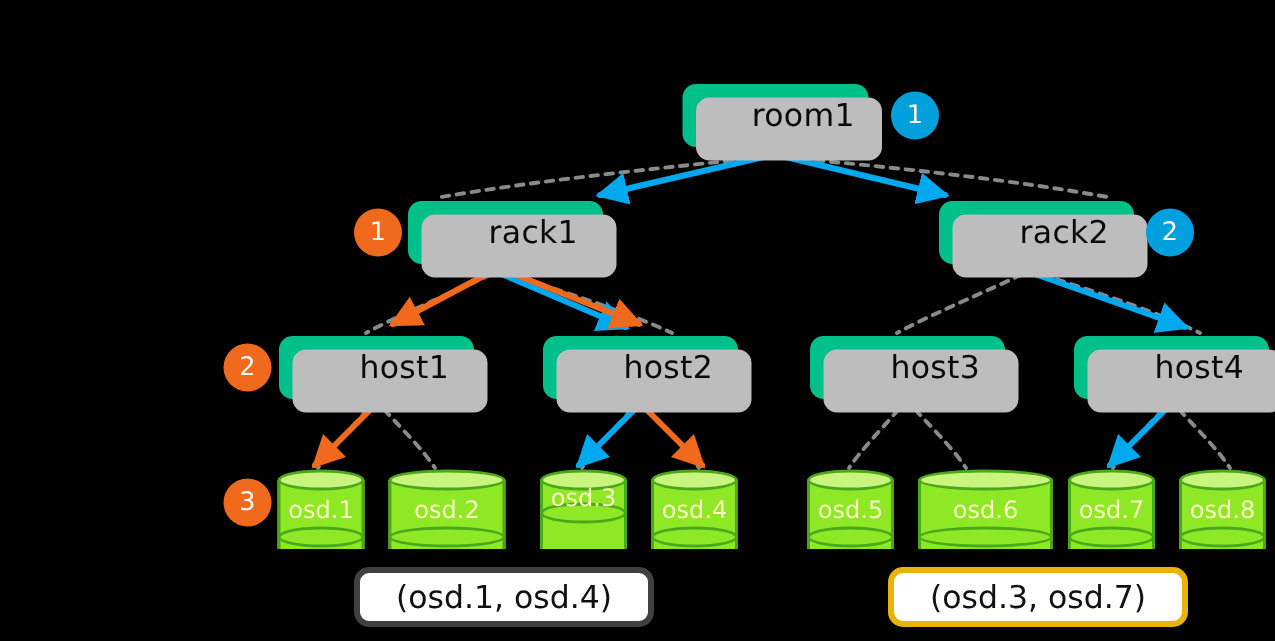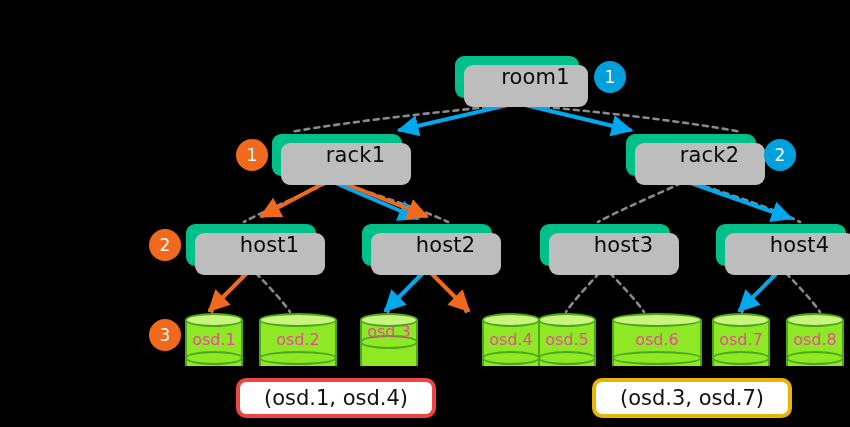--- a/index.html
+++ b/index.html
@@ -18,32 +18,32 @@
   .osd{position:absolute;z-index:6;}
   .osd .cyl-top{position:absolute;left:0;top:0;width:100%;height:14px;
         background:#c9f57e;border:2px solid #4aa81a;border-radius:50%;box-sizing:border-box;z-index:3;}
   .osd .cyl-body{position:absolute;left:0;top:7px;width:100%;height:46px;
         background:#8fe826;border-left:2px solid #4aa81a;border-right:2px solid #4aa81a;
         box-sizing:border-box;z-index:1;}
   .osd .cyl-bot{position:absolute;left:0;bottom:0;width:100%;height:14px;
         background:#8fe826;border:2px solid #4aa81a;border-radius:50%;box-sizing:border-box;z-index:2;}
   .osd .osd-label{position:absolute;left:0;top:0;width:100%;height:100%;
         display:flex;align-items:center;justify-content:center;
-        color:#ec4899;font-size:16px;z-index:4;}
+        color:#fef9c3;font-size:16px;z-index:4;}
 
   .badge{position:absolute;width:32px;height:32px;border-radius:50%;
         display:flex;align-items:center;justify-content:center;
         color:#fff;font-size:17px;z-index:8;}
   .badge.orange{background:#f0691c;}
   .badge.blue{background:#00a0dd;}
 
   .result{position:absolute;box-sizing:border-box;background:#fff;
         border-radius:10px;display:flex;align-items:center;justify-content:center;
         color:#111;font-size:21px;z-index:7;}
-  .result.orange{border:4px solid #ef4444;}
+  .result.orange{border:4px solid #404040;}
   .result.blue{border:4px solid #eab308;}
 </style>
 </head>
 <body>
 
 <div id="stage">
 
   <svg id="wires" viewBox="0 0 850 427" xmlns="http://www.w3.org/2000/svg">
     <defs>
       <marker id="ah-orange" markerWidth="6" markerHeight="6" refX="4.6" refY="3" orient="auto" markerUnits="strokeWidth">
@@ -130,21 +130,21 @@
     <div class="cyl-bot"></div>
     <div class="cyl-top"></div>
     <div class="osd-label">osd.2</div>
   </div>
   <div class="osd" style="left:360px;top:313px;width:58px;height:36px;">
     <div class="cyl-body"></div>
     <div class="cyl-bot"></div>
     <div class="cyl-top"></div>
     <div class="osd-label">osd.3</div>
   </div>
-  <div class="osd" style="left:434px;top:313px;width:58px;height:52px;margin-left:48px;">
+  <div class="osd" style="left:434px;top:313px;width:58px;height:52px;">
     <div class="cyl-body"></div>
     <div class="cyl-bot"></div>
     <div class="cyl-top"></div>
     <div class="osd-label">osd.4</div>
   </div>
   <div class="osd" style="left:538px;top:313px;width:58px;height:52px;">
     <div class="cyl-body"></div>
     <div class="cyl-bot"></div>
     <div class="cyl-top"></div>
     <div class="osd-label">osd.5</div>

